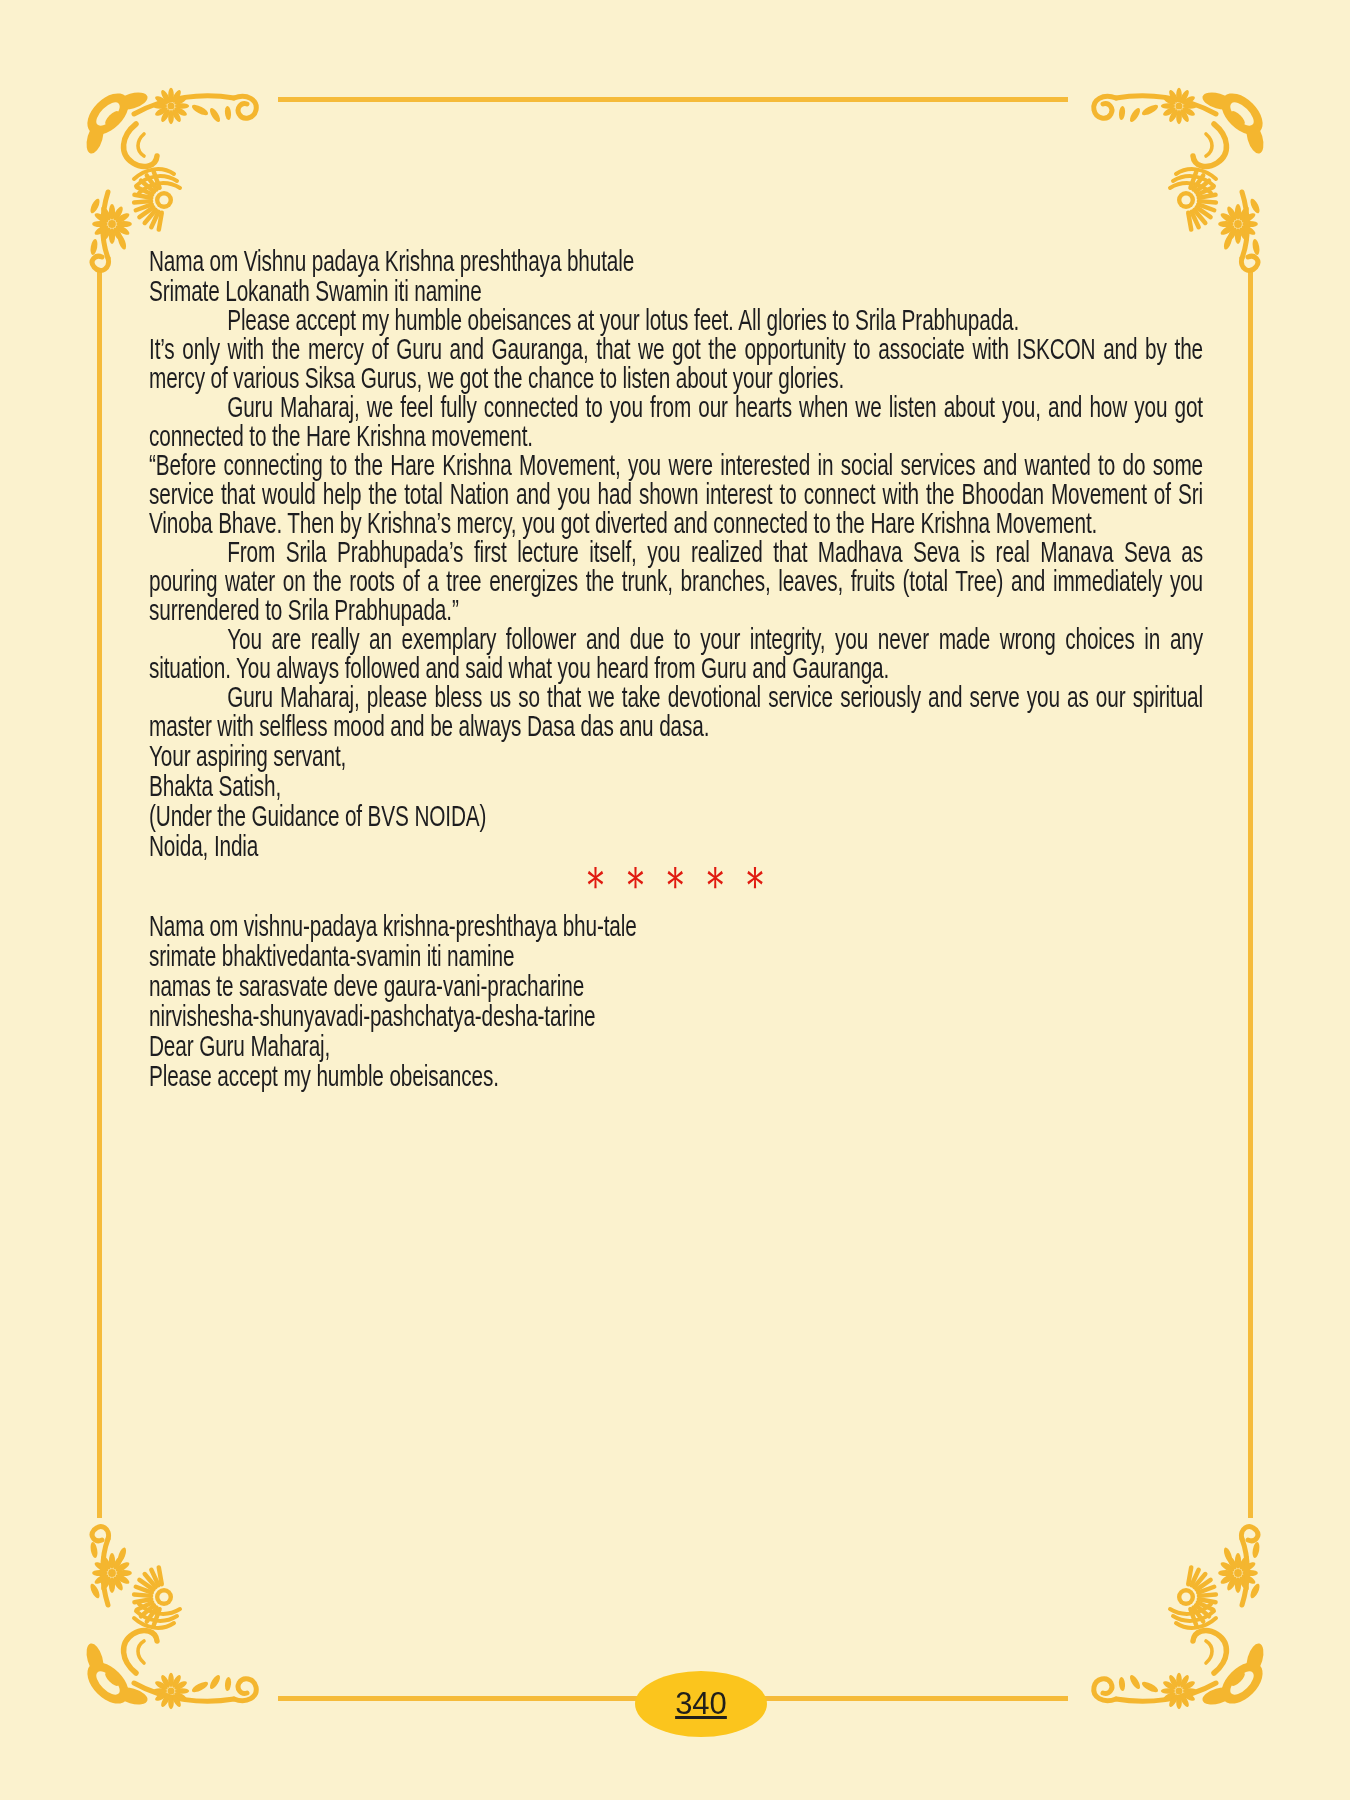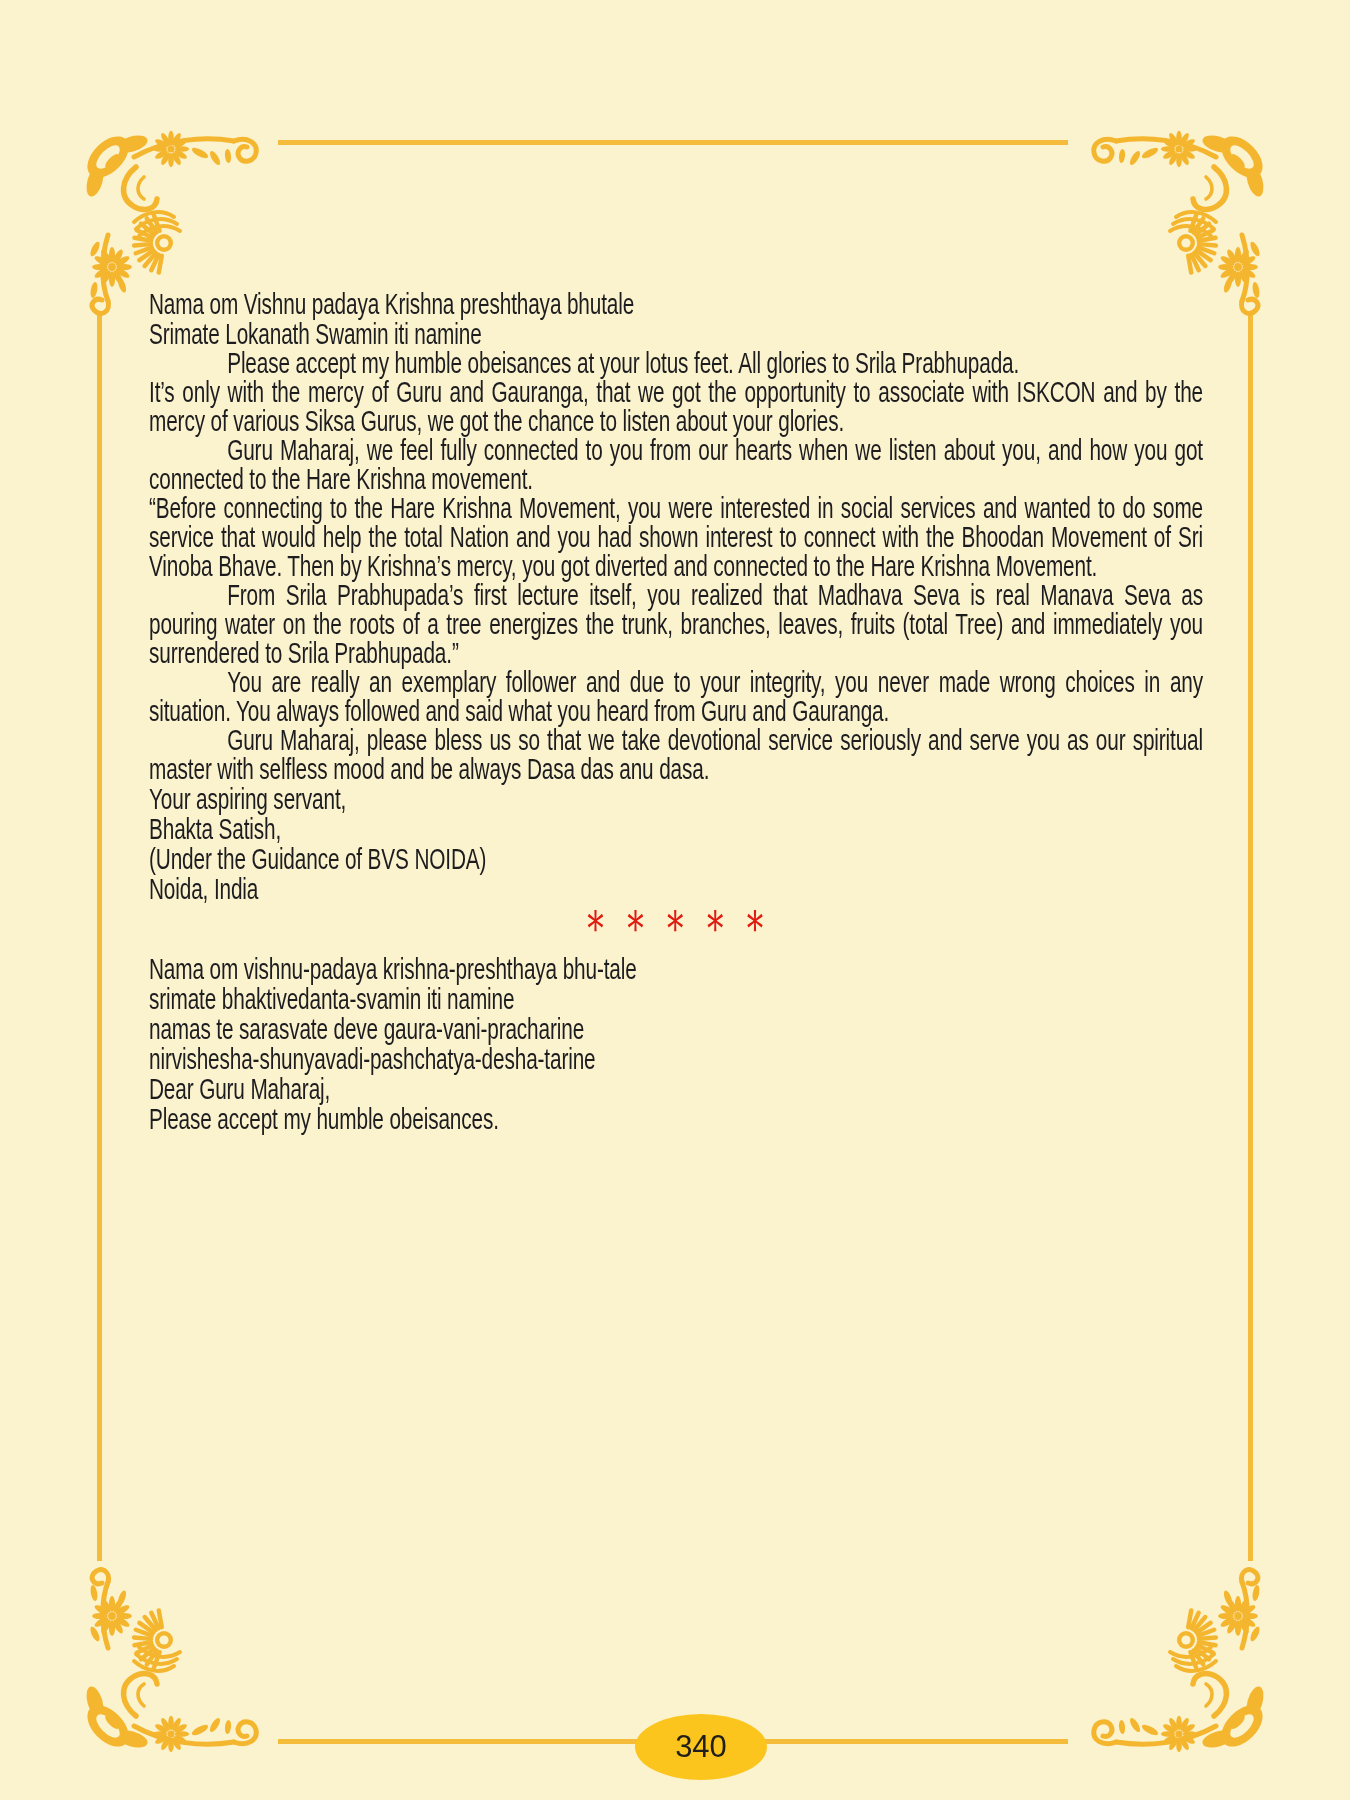--- a/index.html
+++ b/index.html
@@ -1,35 +1,35 @@
 <!DOCTYPE html>
 <html><head>
 <meta charset="utf-8">
 <style>
   html,body{margin:0;padding:0;}
   body{width:1350px;height:1800px;position:relative;background:#FBF2CE;
        font-family:"Liberation Sans","DejaVu Sans",sans-serif;color:#1D1D1F;overflow:hidden;}
-  .page{position:absolute;inset:0;margin-top:43px;}
+  .page{position:absolute;inset:0;}
 
   
   .frame-line{position:absolute;background:#F5BB3A;z-index:1;}
   .line-top{left:278px;top:97px;width:790px;height:5px;}
   .line-bottom{left:278px;top:1696px;width:790px;height:5px;}
   .line-left{left:97px;top:272px;width:5px;height:1246px;}
   .line-right{left:1248px;top:272px;width:5px;height:1246px;}
   .corner{position:absolute;width:200px;height:195px;z-index:2;}
   .corner.tl{left:78px;top:84px;}
   .corner.tr{left:1072px;top:84px;transform:scaleX(-1);}
   .corner.bl{left:78px;top:1518px;transform:scaleY(-1);}
   .corner.br{left:1072px;top:1518px;transform:scale(-1,-1);}
 
   
   .page-oval{position:absolute;left:635px;top:1671px;width:132px;height:66px;border-radius:50%;
              background:#FBC51D;z-index:3;display:flex;align-items:center;justify-content:center;}
-  .page-oval span{font-size:31px;color:#201F1B;}
+  .page-oval span{font-size:31px;color:#201F1B;text-decoration:underline;}
 
   
   .content{position:absolute;left:149px;top:246px;width:1470px;
            transform:scaleX(0.717);transform-origin:0 0;
            font-size:29px;line-height:29px;letter-spacing:-0.2px;}
   .content p{margin:0;}
   .inv{line-height:30px;margin-bottom:8px;}
   .inv2{line-height:30px;margin-bottom:60px;}
   .body-p{margin-bottom:16px;}
   .justify{text-align:justify;}

